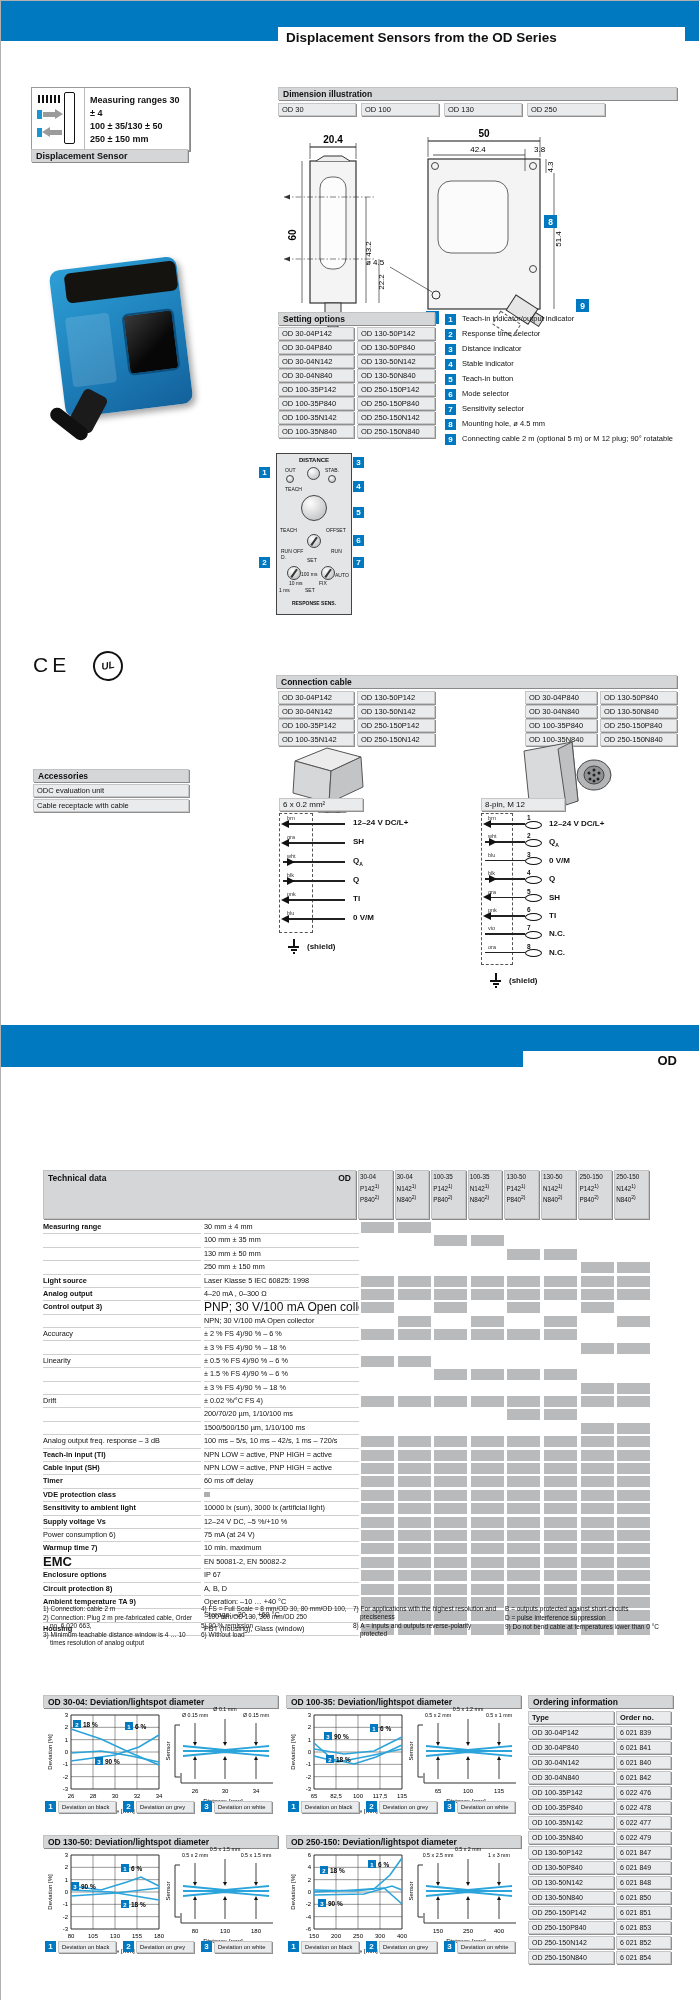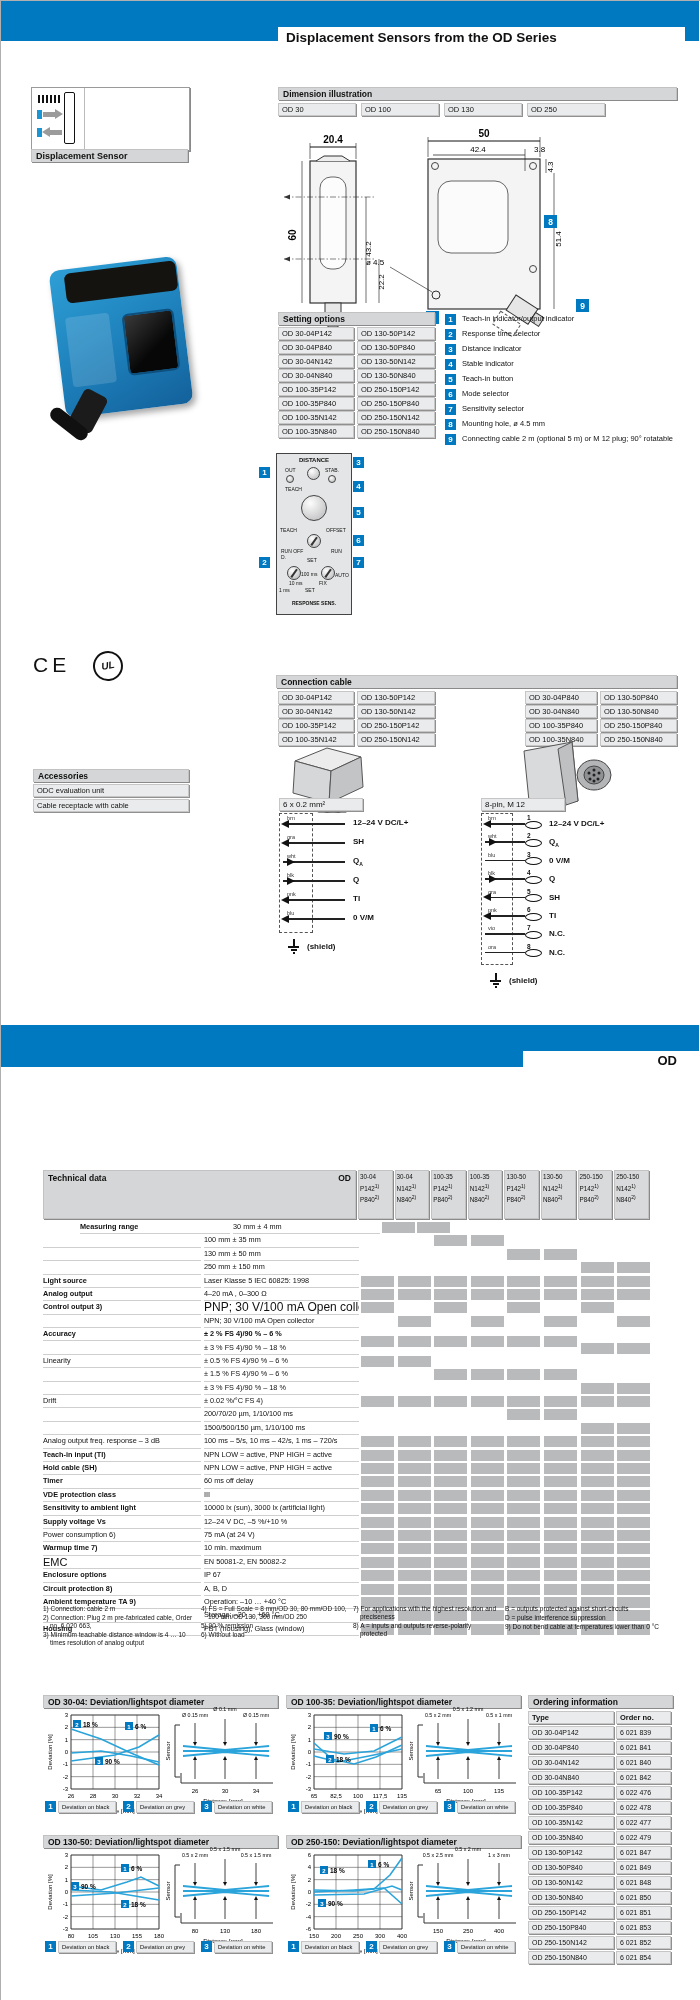--- a/index.html
+++ b/index.html
@@ -39,20 +39,25 @@
   <div class="abs" style="left:30px;top:86px;width:157px;height:62px;border:1px solid #9a9a9a;box-shadow:1px 1px 0 #8a8a8a;background:#fff;display:flex">
     <div style="width:52px;border-right:1px solid #bbb;position:relative">
       <div class="abs" style="left:6px;top:7px;width:22px;height:8px;background:repeating-linear-gradient(90deg,#111 0 2px,#fff 2px 4px)"></div>
       <div class="abs" style="left:32px;top:4px;width:9px;height:50px;border:1.5px solid #111;border-radius:2px"></div>
       <div class="abs" style="left:5px;top:22px;width:5px;height:9px;background:#1a96d4"></div>
       <div class="abs" style="left:11px;top:24px;width:12px;height:5px;background:#9b9b9b"></div>
       <div class="abs" style="left:23px;top:21px;width:0;height:0;border-top:5.5px solid transparent;border-bottom:5.5px solid transparent;border-left:8px solid #9b9b9b"></div>
       <div class="abs" style="left:5px;top:40px;width:5px;height:9px;background:#1a96d4"></div>
       <div class="abs" style="left:18px;top:42px;width:12px;height:5px;background:#9b9b9b"></div>
       <div class="abs" style="left:10px;top:39px;width:0;height:0;border-top:5.5px solid transparent;border-bottom:5.5px solid transparent;border-right:8px solid #9b9b9b"></div>
+    </div>
+    <div style="flex:1;padding:6px 5px;font-weight:bold;font-size:9px;line-height:13px">
+      <div>Measuring ranges 30 ± 4</div>
+      <div>100 ± 35/130 ± 50</div>
+      <div>250 ± 150 mm</div>
     </div>
   </div>
   <div class="abs hdr" style="left:30px;top:148px;width:157px;font-size:9px">Displacement Sensor</div>
 
   <div class="abs" style="left:28px;top:240px;width:185px;height:215px">
     <div class="abs" style="left:28px;top:22px;width:128px;height:148px;background:linear-gradient(155deg,#2e9fd6 0%,#1d7fba 55%,#13619b 100%);border-radius:10px;transform:rotate(-7deg);box-shadow:3px 4px 6px rgba(0,0,0,.35)"></div>
     <div class="abs" style="left:36px;top:26px;width:112px;height:30px;background:#14130f;border-radius:6px;transform:rotate(-7deg)"></div>
     <div class="abs" style="left:96px;top:70px;width:48px;height:58px;background:linear-gradient(140deg,#3a3a3a,#070707 60%);border-radius:6px;transform:rotate(-7deg);border:2px solid #0d4f7d"></div>
     <div class="abs" style="left:40px;top:74px;width:44px;height:70px;background:rgba(255,255,255,.14);border-radius:4px;transform:rotate(-7deg)"></div>
     <div class="abs" style="left:46px;top:150px;width:26px;height:40px;background:#1b1b1b;border-radius:5px;transform:rotate(28deg)"></div>
@@ -412,21 +417,21 @@
           <div>P142<sup>1)</sup></div>
           <div>P840<sup>2)</sup></div>
         </div>
         <div style="width: 34.6px; margin-left: 2px; background: rgb(217, 218, 219); box-shadow: rgb(138, 138, 138) 1px 1px 0px; border: 1px solid rgb(194, 194, 194); font-size: 6.3px; line-height: 8.5px; padding: 2px 1px; box-sizing: border-box; overflow: hidden;">
           <div>250-150</div>
           <div>N142<sup>1)</sup></div>
           <div>N840<sup>2)</sup></div>
         </div>
       </div>
       <div style="display: flex; height: 13.4px; align-items: stretch;">
-        <div style="width: 158px; font-size: 7.3px; line-height: 12px; border-bottom: 1px solid rgb(207, 207, 207); font-weight: bold; white-space: nowrap; overflow: hidden; margin-left: 37px;">Measuring range</div>
+        <div style="width: 158px; font-size: 7.3px; line-height: 12px; border-bottom: 1px solid rgb(207, 207, 207); font-weight: bold; white-space: nowrap; overflow: hidden;">Measuring range</div>
         <div style="width: 155px; margin-left: 3px; font-size: 7.3px; line-height: 12px; border-bottom: 1px solid rgb(207, 207, 207); white-space: nowrap; overflow: hidden;">30 mm ± 4 mm</div>
         <div style="width: 34.6px; margin-left: 2px; position: relative;">
           <div style="position: absolute; left: 0px; top: 1px; width: 33px; height: 11px; background: rgb(185, 186, 188);"></div>
         </div>
         <div style="width: 34.6px; margin-left: 2px; position: relative;">
           <div style="position: absolute; left: 0px; top: 1px; width: 33px; height: 11px; background: rgb(185, 186, 188);"></div>
         </div>
         <div style="width: 34.6px; margin-left: 2px; position: relative;"></div>
         <div style="width: 34.6px; margin-left: 2px; position: relative;"></div>
         <div style="width: 34.6px; margin-left: 2px; position: relative;"></div>
@@ -571,21 +576,21 @@
         </div>
         <div style="width: 34.6px; margin-left: 2px; position: relative;"></div>
         <div style="width: 34.6px; margin-left: 2px; position: relative;">
           <div style="position: absolute; left: 0px; top: 1px; width: 33px; height: 11px; background: rgb(185, 186, 188);"></div>
         </div>
         <div style="width: 34.6px; margin-left: 2px; position: relative;"></div>
         <div style="width: 34.6px; margin-left: 2px; position: relative;">
           <div style="position: absolute; left: 0px; top: 1px; width: 33px; height: 11px; background: rgb(185, 186, 188);"></div>
         </div>
       </div>
-      <div style="display: flex; height: 13.4px; align-items: center; font-weight: bold;">
+      <div style="display: flex; height: 13.4px; align-items: flex-start;">
         <div style="width: 158px; font-size: 7.3px; line-height: 12px; border-bottom: 1px solid rgb(207, 207, 207); white-space: nowrap; overflow: hidden;">Accuracy</div>
         <div style="width: 155px; margin-left: 3px; font-size: 7.3px; line-height: 12px; border-bottom: 1px solid rgb(207, 207, 207); white-space: nowrap; overflow: hidden;">± 2 % FS 4)/90 % – 6 %</div>
         <div style="width: 34.6px; margin-left: 2px; position: relative;">
           <div style="position: absolute; left: 0px; top: 1px; width: 33px; height: 11px; background: rgb(185, 186, 188);"></div>
         </div>
         <div style="width: 34.6px; margin-left: 2px; position: relative;">
           <div style="position: absolute; left: 0px; top: 1px; width: 33px; height: 11px; background: rgb(185, 186, 188);"></div>
         </div>
         <div style="width: 34.6px; margin-left: 2px; position: relative;">
           <div style="position: absolute; left: 0px; top: 1px; width: 33px; height: 11px; background: rgb(185, 186, 188);"></div>
@@ -780,21 +785,21 @@
           <div style="position: absolute; left: 0px; top: 1px; width: 33px; height: 11px; background: rgb(185, 186, 188);"></div>
         </div>
         <div style="width: 34.6px; margin-left: 2px; position: relative;">
           <div style="position: absolute; left: 0px; top: 1px; width: 33px; height: 11px; background: rgb(185, 186, 188);"></div>
         </div>
         <div style="width: 34.6px; margin-left: 2px; position: relative;">
           <div style="position: absolute; left: 0px; top: 1px; width: 33px; height: 11px; background: rgb(185, 186, 188);"></div>
         </div>
       </div>
       <div style="display: flex; height: 13.4px; align-items: stretch;">
-        <div style="width: 158px; font-size: 7.3px; line-height: 12px; border-bottom: 1px solid rgb(207, 207, 207); font-weight: bold; white-space: nowrap; overflow: hidden;">Hold cable (SH)</div>
+        <div style="width: 158px; font-size: 7.3px; line-height: 12px; border-bottom: 1px solid rgb(207, 207, 207); font-weight: bold; white-space: nowrap; overflow: hidden;">Cable input (SH)</div>
         <div style="width: 155px; margin-left: 3px; font-size: 7.3px; line-height: 12px; border-bottom: 1px solid rgb(207, 207, 207); white-space: nowrap; overflow: hidden;">NPN LOW = active, PNP HIGH = active</div>
         <div style="width: 34.6px; margin-left: 2px; position: relative;">
           <div style="position: absolute; left: 0px; top: 1px; width: 33px; height: 11px; background: rgb(185, 186, 188);"></div>
         </div>
         <div style="width: 34.6px; margin-left: 2px; position: relative;">
           <div style="position: absolute; left: 0px; top: 1px; width: 33px; height: 11px; background: rgb(185, 186, 188);"></div>
         </div>
         <div style="width: 34.6px; margin-left: 2px; position: relative;">
           <div style="position: absolute; left: 0px; top: 1px; width: 33px; height: 11px; background: rgb(185, 186, 188);"></div>
         </div>
@@ -976,21 +981,21 @@
           <div style="position: absolute; left: 0px; top: 1px; width: 33px; height: 11px; background: rgb(185, 186, 188);"></div>
         </div>
         <div style="width: 34.6px; margin-left: 2px; position: relative;">
           <div style="position: absolute; left: 0px; top: 1px; width: 33px; height: 11px; background: rgb(185, 186, 188);"></div>
         </div>
         <div style="width: 34.6px; margin-left: 2px; position: relative;">
           <div style="position: absolute; left: 0px; top: 1px; width: 33px; height: 11px; background: rgb(185, 186, 188);"></div>
         </div>
       </div>
       <div style="display: flex; height: 13.4px; align-items: stretch;">
-        <div style="width: 158px; font-size: 11px; line-height: 12px; border-bottom: 1px solid rgb(207, 207, 207); font-weight: normal; white-space: nowrap; overflow: hidden;">EMC</div>
+        <div style="width: 158px; font-size: 13px; line-height: 12px; border-bottom: 1px solid rgb(207, 207, 207); font-weight: bold; white-space: nowrap; overflow: hidden;">EMC</div>
         <div style="width: 155px; margin-left: 3px; font-size: 7.3px; line-height: 12px; border-bottom: 1px solid rgb(207, 207, 207); white-space: nowrap; overflow: hidden;">EN 50081-2, EN 50082-2</div>
         <div style="width: 34.6px; margin-left: 2px; position: relative;">
           <div style="position: absolute; left: 0px; top: 1px; width: 33px; height: 11px; background: rgb(185, 186, 188);"></div>
         </div>
         <div style="width: 34.6px; margin-left: 2px; position: relative;">
           <div style="position: absolute; left: 0px; top: 1px; width: 33px; height: 11px; background: rgb(185, 186, 188);"></div>
         </div>
         <div style="width: 34.6px; margin-left: 2px; position: relative;">
           <div style="position: absolute; left: 0px; top: 1px; width: 33px; height: 11px; background: rgb(185, 186, 188);"></div>
         </div>

